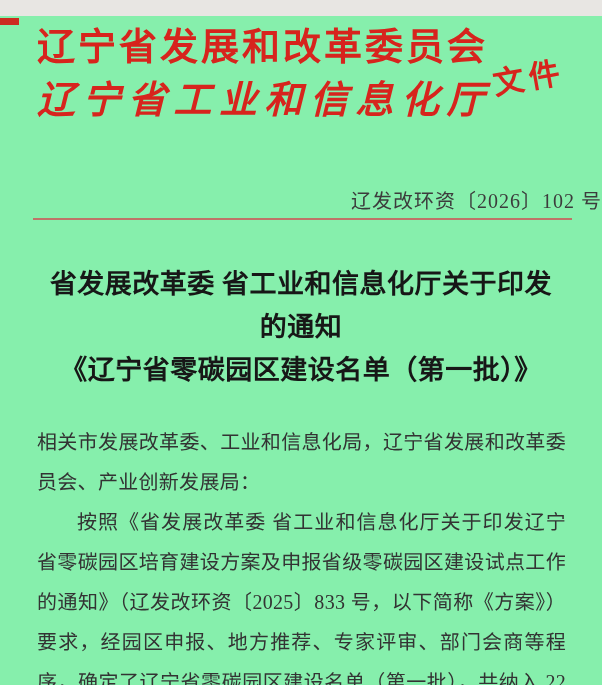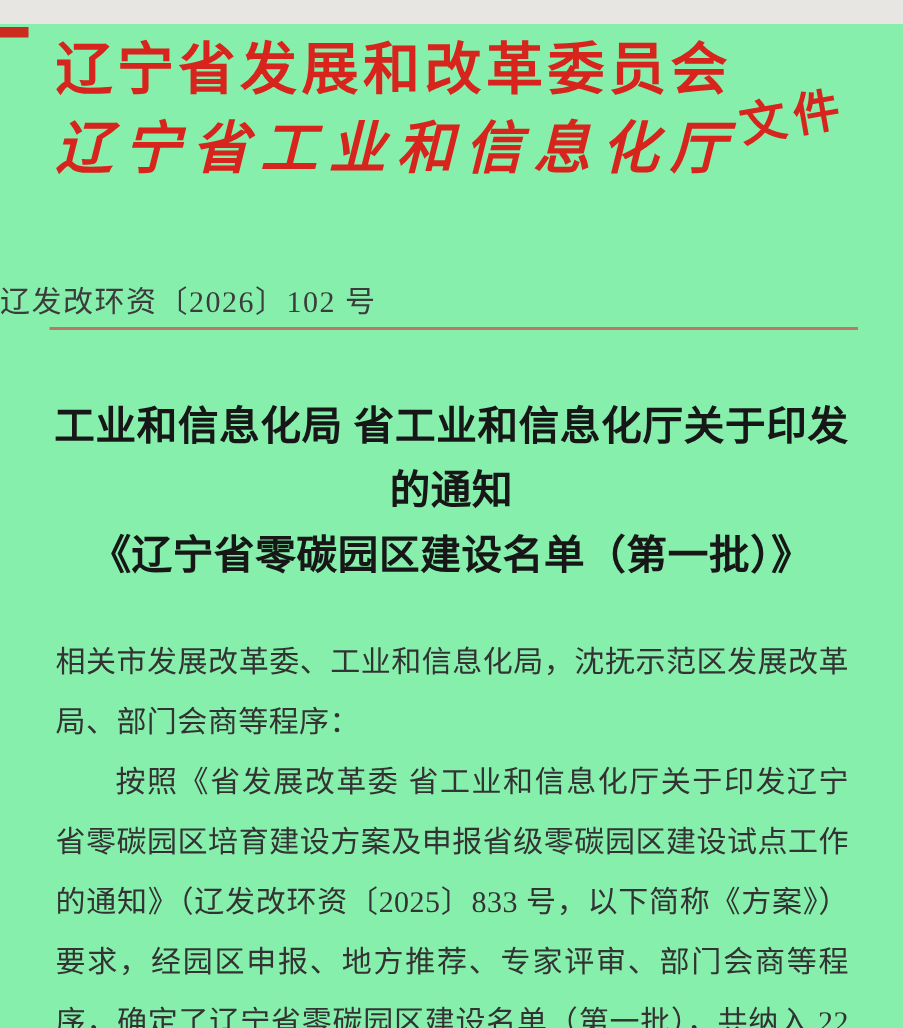--- a/index.html
+++ b/index.html
@@ -47,21 +47,21 @@
     letter-spacing: 5px;
     white-space: nowrap;
     transform: rotate(-10deg);
     transform-origin: left center;
   }
   .doc-number {
     position: absolute;
     left: 0;
     top: 169px;
     width: 602px;
-    text-align: left;
+    text-align: right;
     font-size: 20px;
     letter-spacing: 1px;
     color: #3c3c3c;
   }
   .red-divider {
     position: absolute;
     left: 33px;
     top: 202px;
     width: 539px;
     height: 2px;
@@ -109,23 +109,23 @@
 
   <div class="agency-line agency-line-2">辽宁省工业和信息化厅</div>
 
   <div class="doc-type-label">文件</div>
 
   <div class="doc-number">辽发改环资〔2026〕102 号</div>
 
   <div class="red-divider"></div>
 
   <div class="doc-title">
-    <div>工业和信息化局 省工业和信息化厅关于印发</div>
+    <div>省发展改革委 省工业和信息化厅关于印发</div>
     <div>的通知</div>
     <div>《辽宁省零碳园区建设名单（第一批）》</div>
   </div>
 
   <div class="body-text">
-    <p>相关市发展改革委、工业和信息化局，沈抚示范区发展改革局、部门会商等程序：</p>
+    <p>相关市发展改革委、工业和信息化局，辽宁省发展和改革委员会、产业创新发展局：</p>
     <p class="indented">按照《省发展改革委 省工业和信息化厅关于印发辽宁省零碳园区培育建设方案及申报省级零碳园区建设试点工作的通知》（辽发改环资〔2025〕833 号，以下简称《方案》）要求，经园区申报、地方推荐、专家评审、部门会商等程序，确定了辽宁省零碳园区建设名单（第一批），共纳入 22 个</p>
   </div>
 
 </div>
 
 </body></html>

